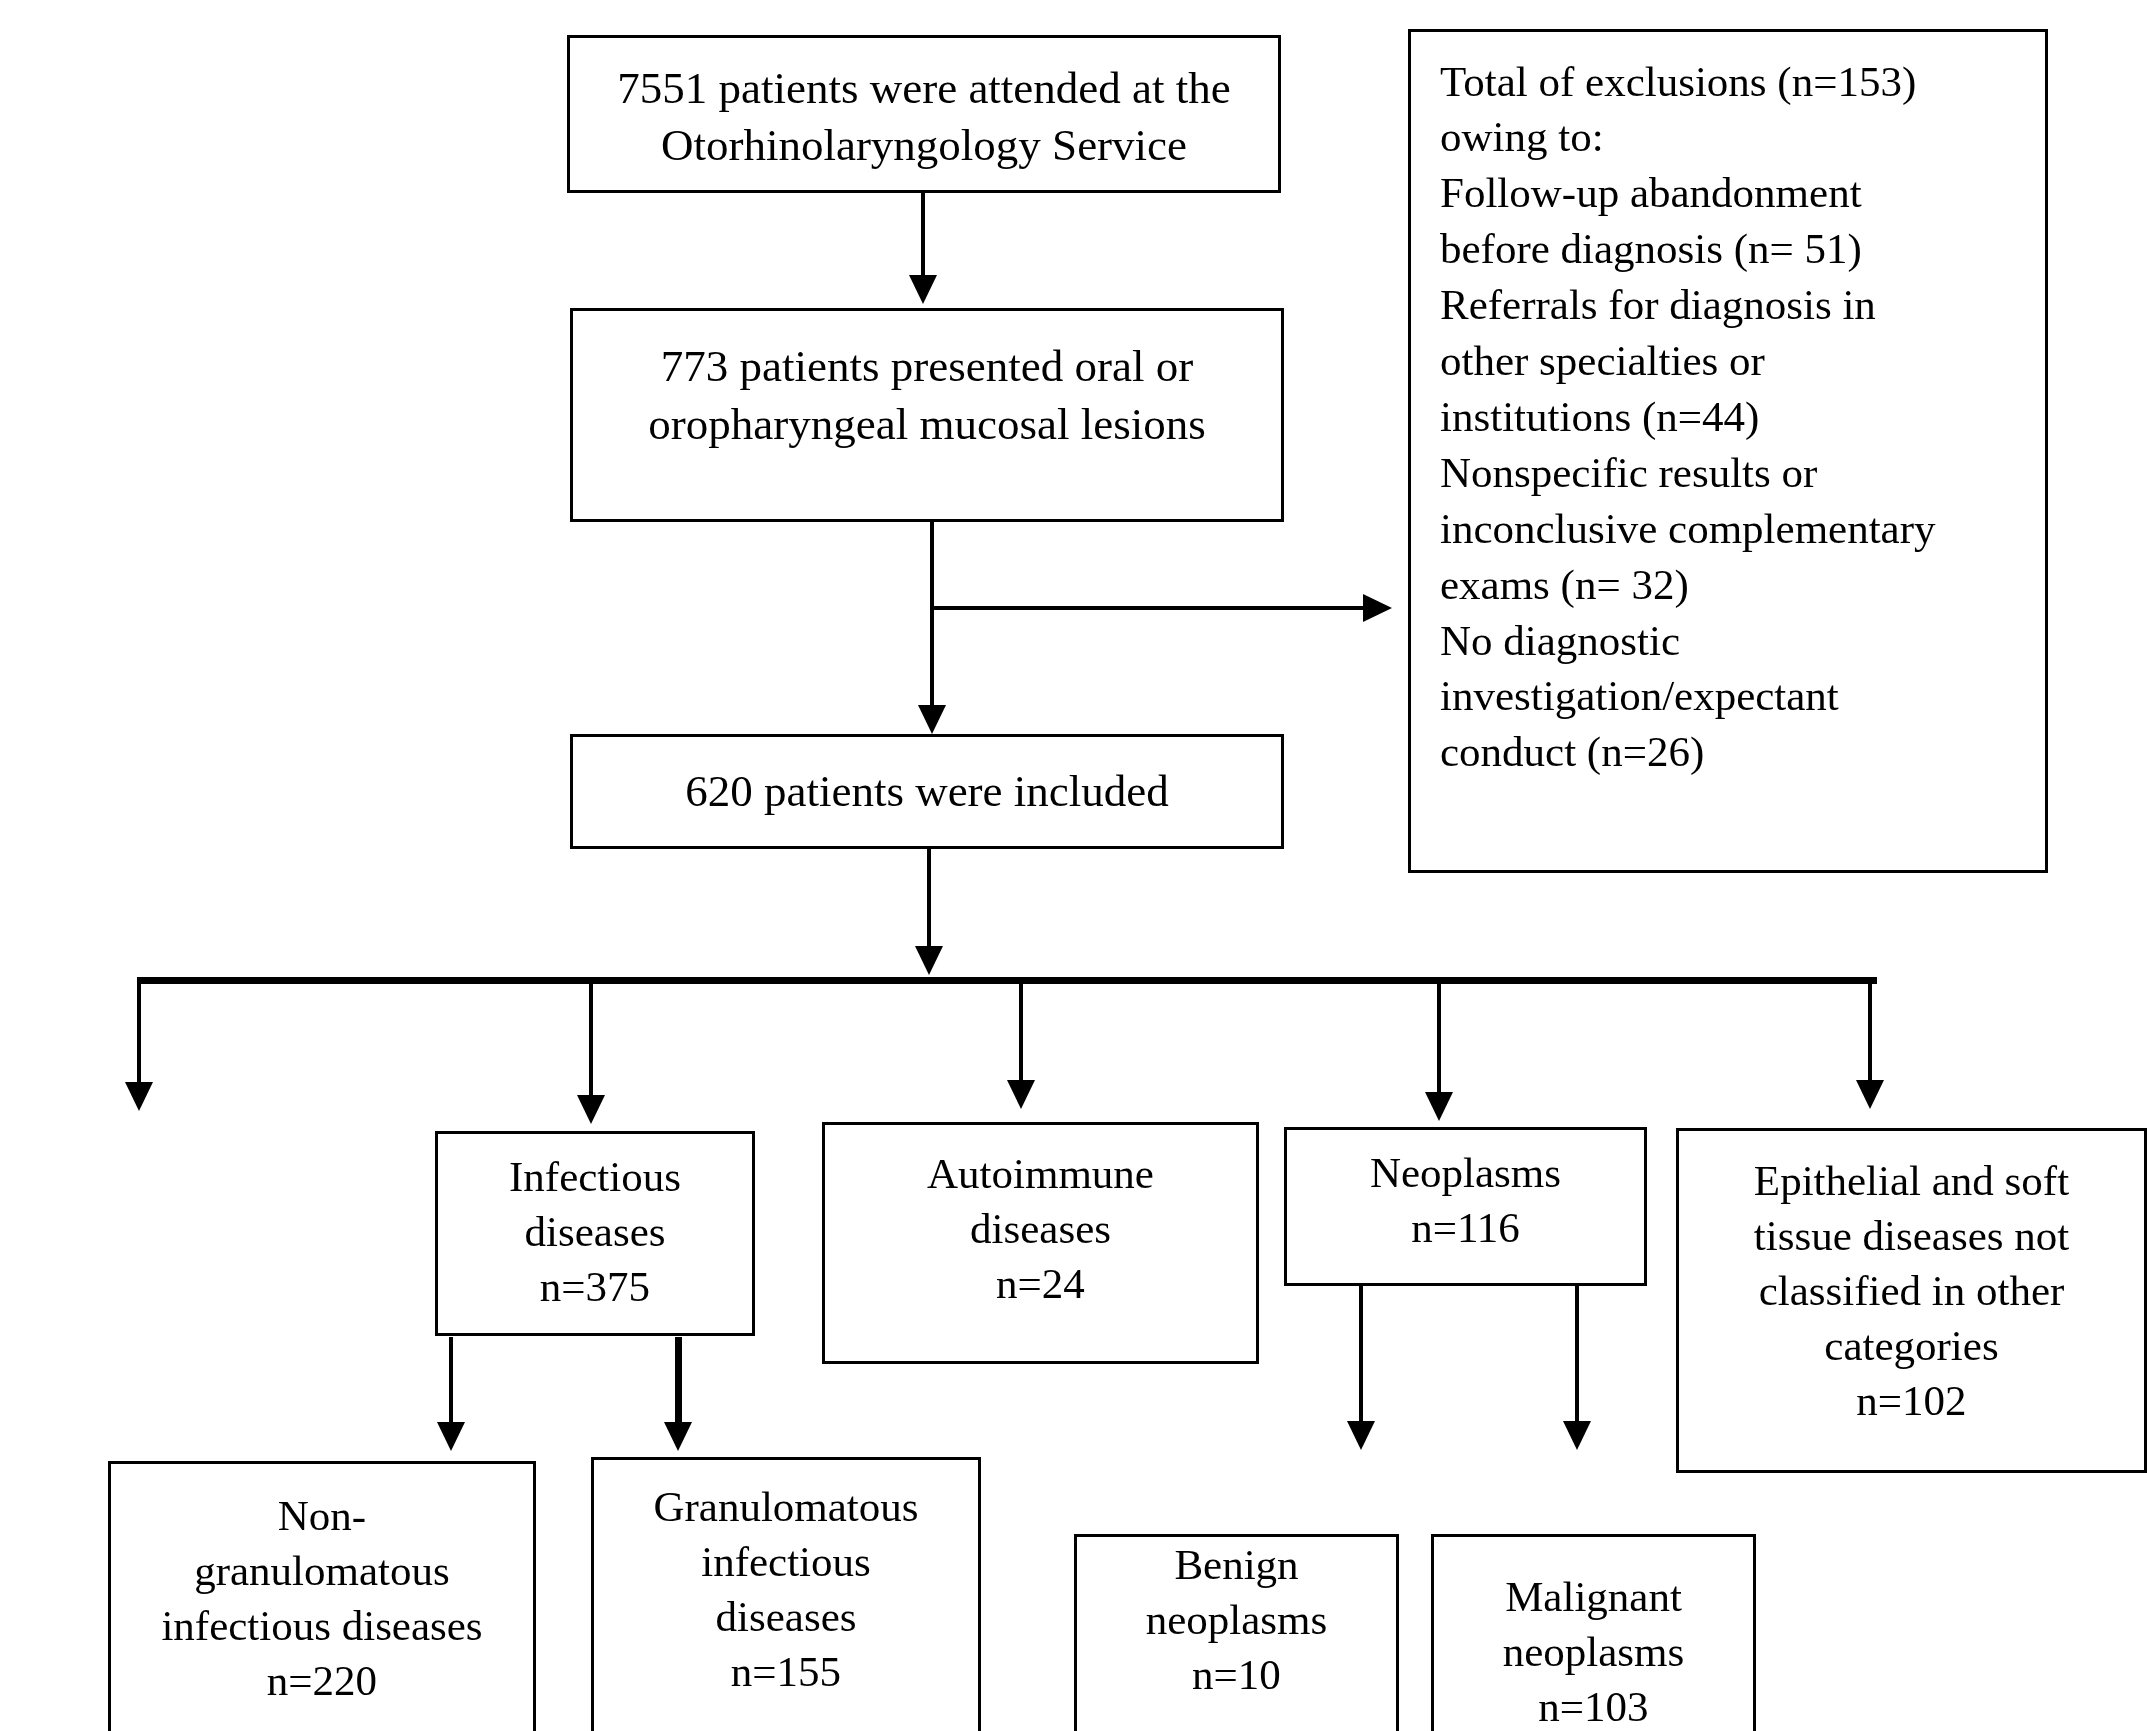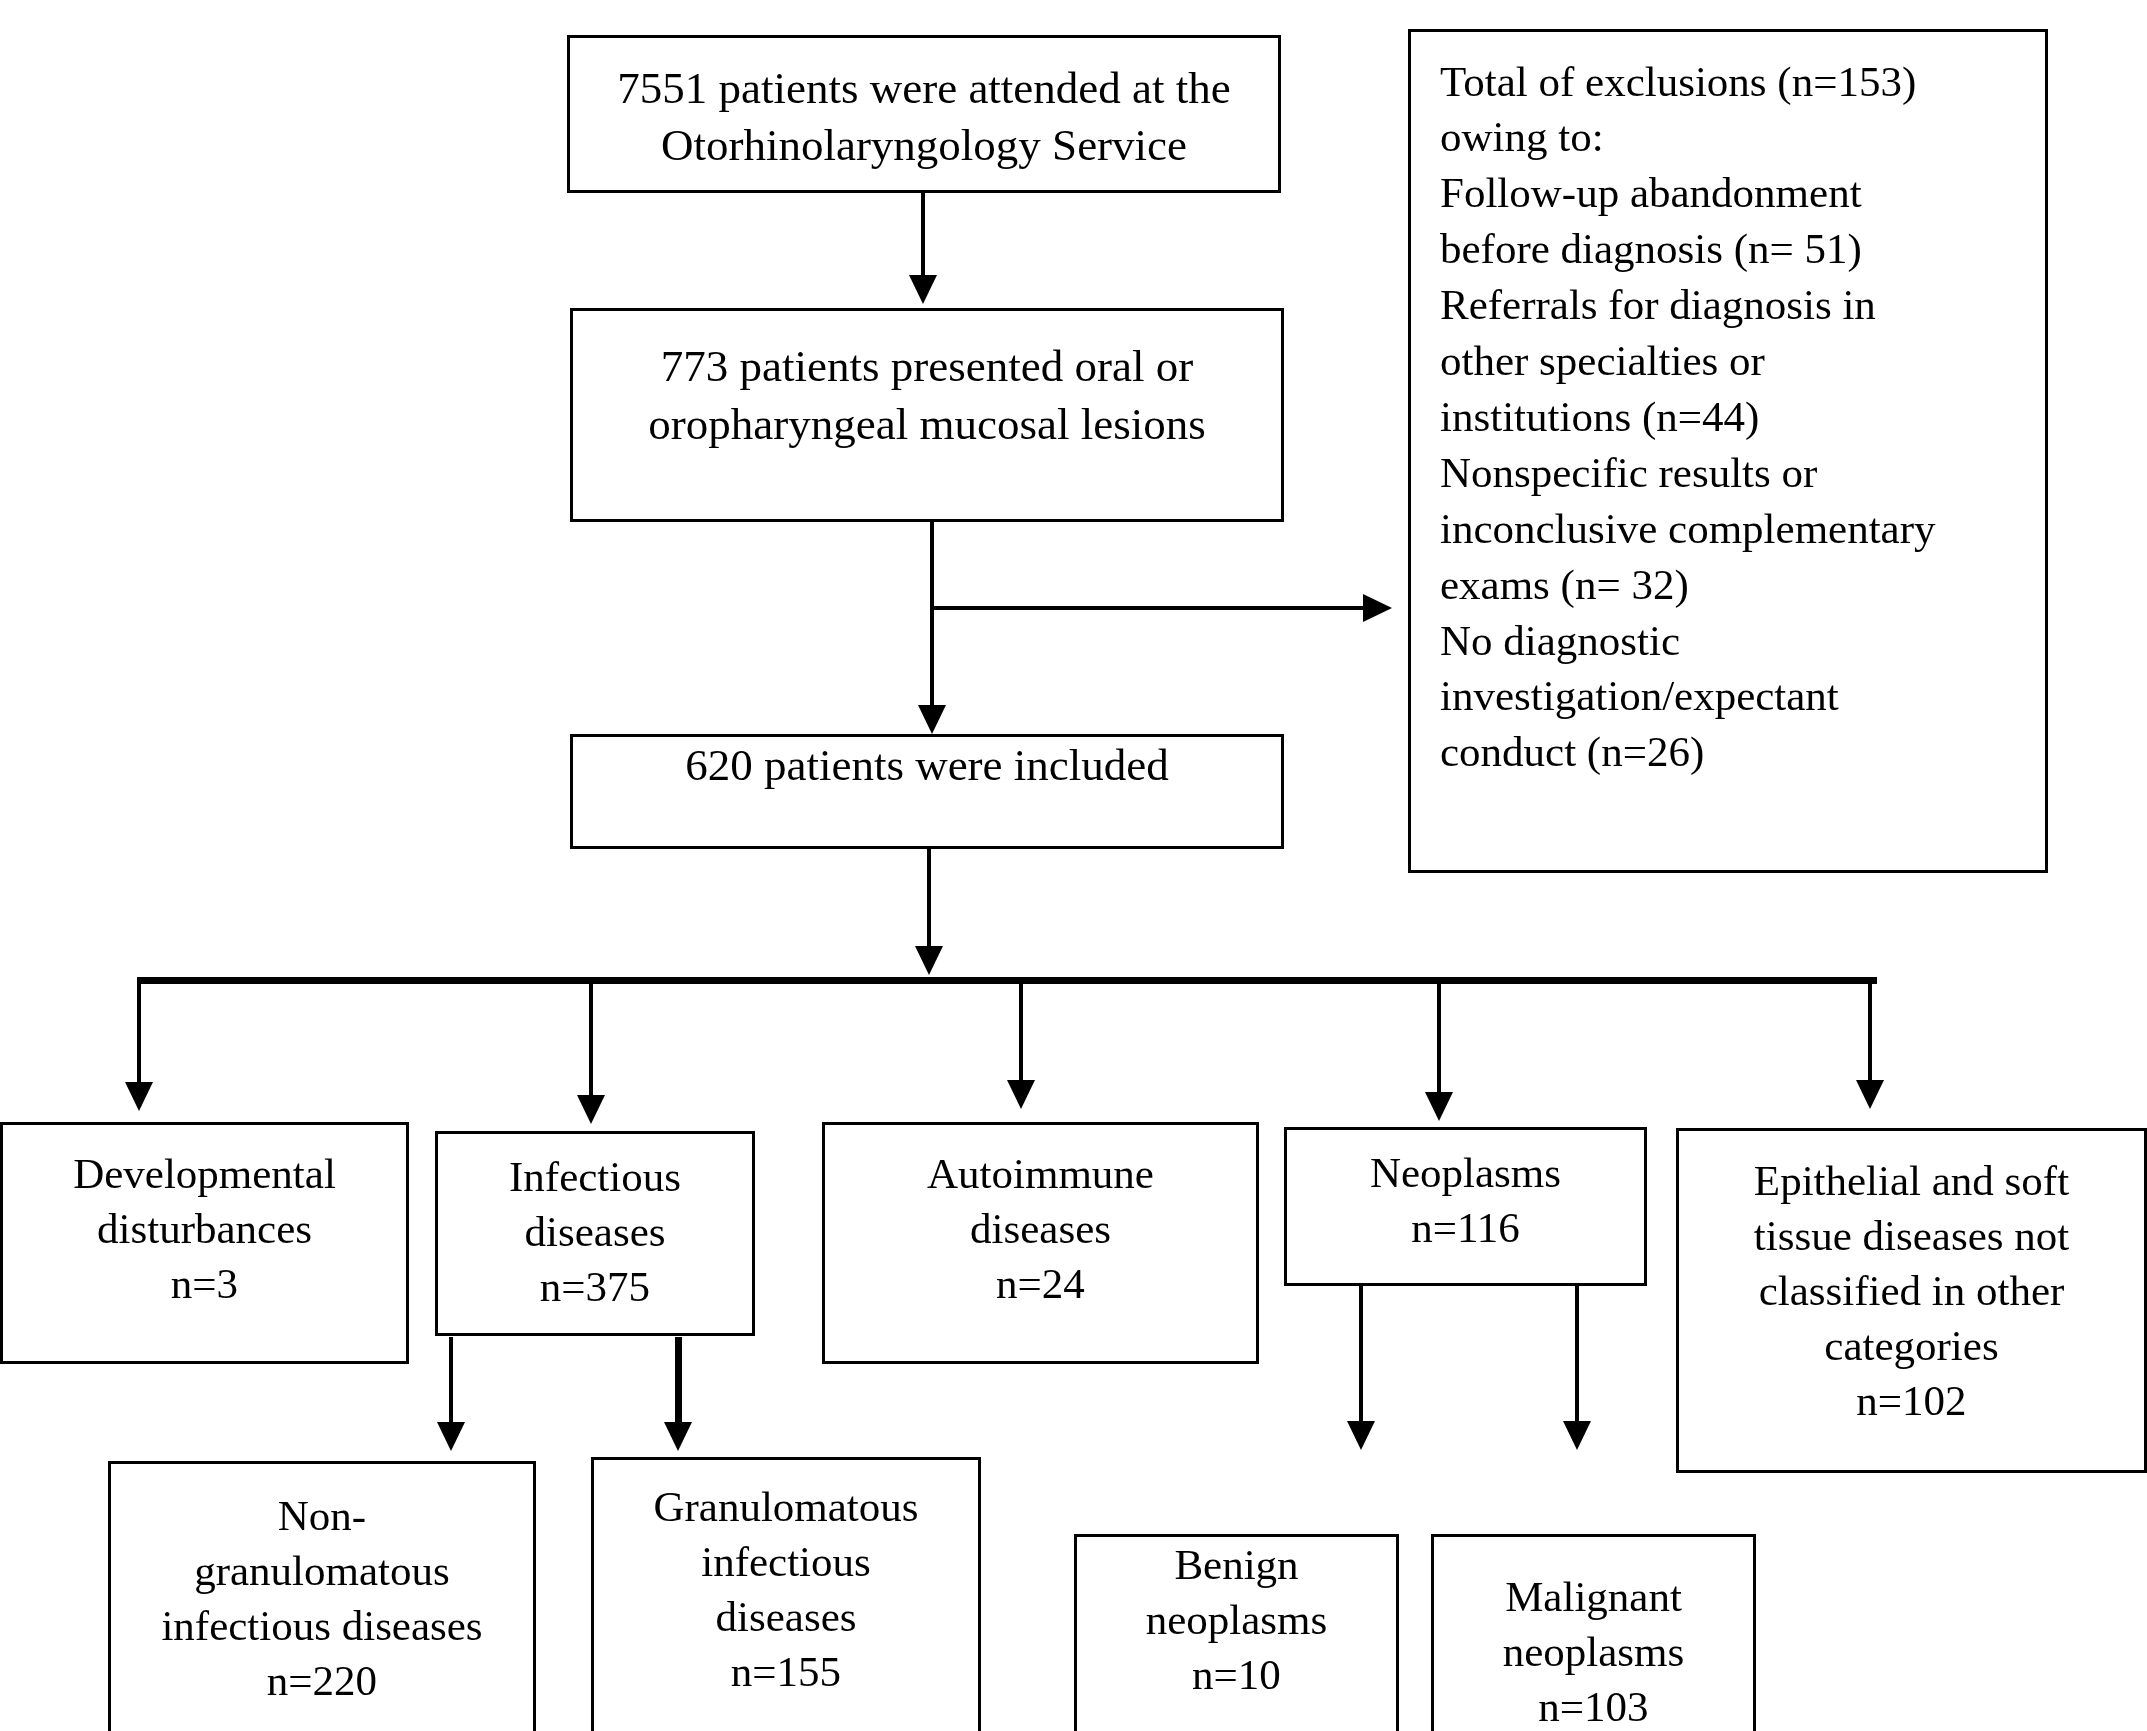--- a/index.html
+++ b/index.html
@@ -22,21 +22,21 @@
     box-sizing: border-box;
     border: 3.4px solid #000000;
     background: #ffffff;
     display: flex;
     flex-direction: column;
     align-items: center;
     text-align: center;
     line-height: 1.28;
     color: #000000;
   }
-  .box.center     { justify-content: flex-start; }
+  .box.center     { justify-content: center; }
   .box.toppad     { justify-content: flex-start; }
   .box .ln        { display: block; white-space: pre; }
 
   
   .vline {
     position: absolute;
     background: #000000;
     width: 4.3px;
   }
   .hline {
@@ -128,25 +128,20 @@
 
   <div class="vline" style="left:1019px; top:961px; height:104px;"></div>
   <div class="arrowdown" style="left:1007px; top:1060px;"></div>
 
   <div class="vline" style="left:1437px; top:961px; height:116px;"></div>
   <div class="arrowdown" style="left:1425px; top:1072px;"></div>
 
   <div class="vline" style="left:1868px; top:961px; height:104px;"></div>
   <div class="arrowdown" style="left:1856px; top:1060px;"></div>
 
-  <div class="box toppad" style="left:0px; top:1102px; width:409px; height:242px; font-size:43px; padding-top:20.5px;">
-    <span class="ln">Developmental</span>
-    <span class="ln">disturbances</span>
-    <span class="ln">n=3</span>
-  </div>
 
   <div class="box toppad" style="left:435px; top:1111px; width:320px; height:205px; font-size:43px; padding-top:15.4px;">
     <span class="ln">Infectious</span>
     <span class="ln">diseases</span>
     <span class="ln">n=375</span>
   </div>
 
   <div class="box toppad" style="left:822px; top:1102px; width:437px; height:242px; font-size:43px; padding-top:20.5px;">
     <span class="ln">Autoimmune</span>
     <span class="ln">diseases</span>

